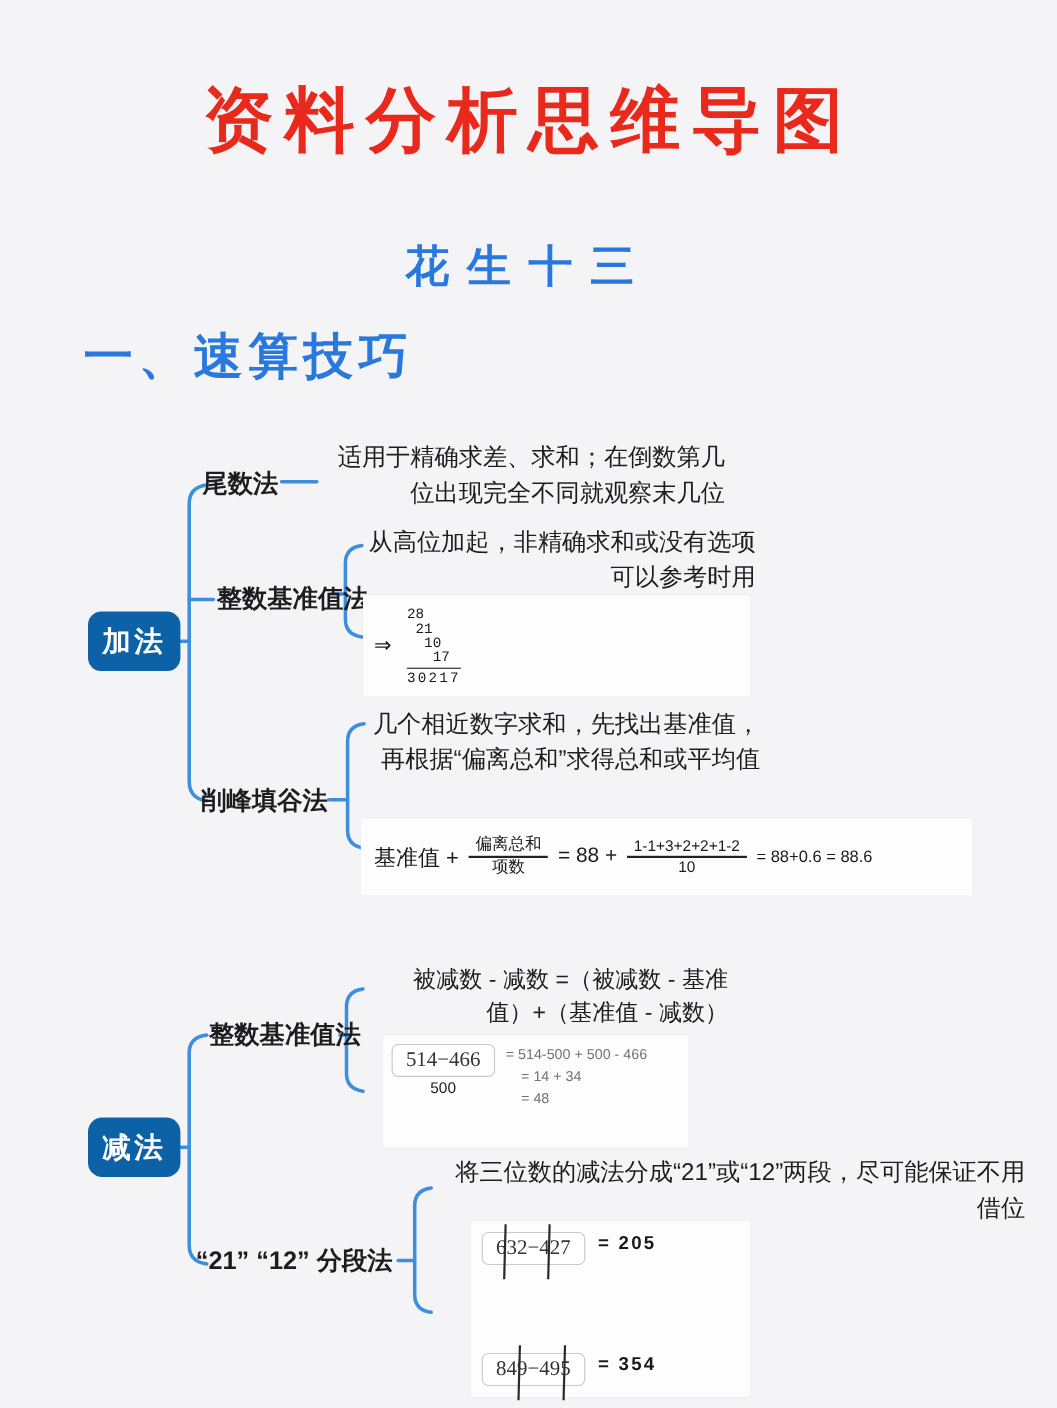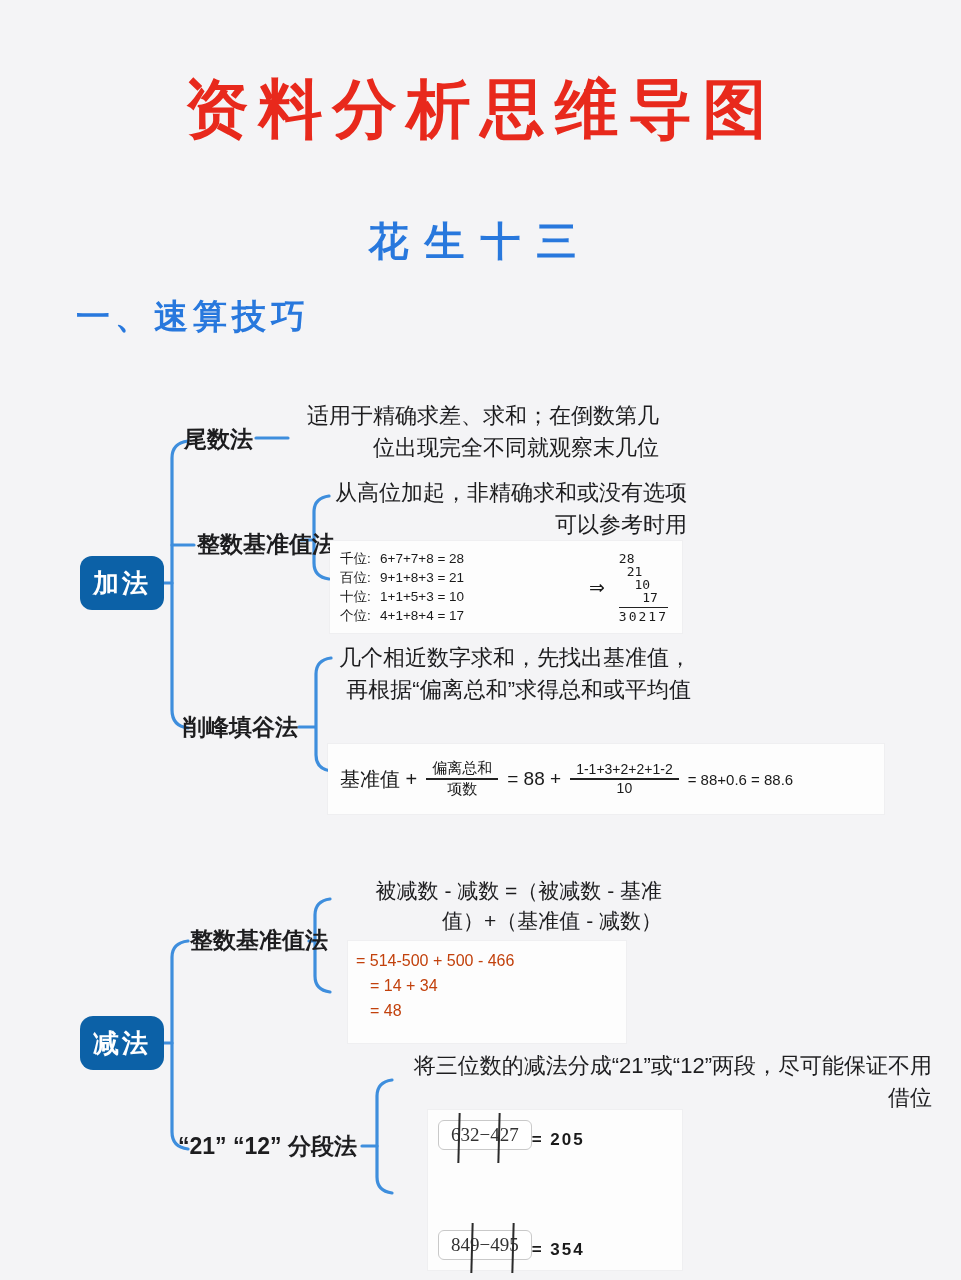--- a/index.html
+++ b/index.html
@@ -13,59 +13,59 @@
   
   .title{
     left:0;top:66px;width:961px;text-align:center;
     font-size:64px;font-weight:bold;color:#e8291c;letter-spacing:10px;
   }
   .subtitle{
     left:0;top:182px;width:961px;text-align:center;
     font-size:40px;font-weight:bold;color:#2878dd;letter-spacing:16px;margin-top:32px;
   }
   .section{
-    left:76px;top:294px;font-size:34px;font-weight:bold;color:#2878dd;letter-spacing:5px;
+    left:76px;top:294px;font-size:45px;font-weight:bold;color:#2878dd;letter-spacing:5px;
   }
   
   svg.lines{left:0;top:0;pointer-events:none;}
   .node{
     width:84px;height:54px;background:#0c61a7;border-radius:12px;
     color:#fff;font-size:26px;font-weight:bold;letter-spacing:3px;
     display:flex;align-items:center;justify-content:center;
   }
   .blabel{font-size:23px;font-weight:600;color:#1d1d1f;white-space:nowrap;}
   .note{font-size:22px;line-height:1.45;color:#1d1d1f;text-align:right;}
   .panel{background:#fdfdfd;box-shadow:0 0 0 1px rgba(0,0,0,0.02);}
   
   .p1{left:330px;top:541px;width:352px;height:92px;display:flex;align-items:center;padding:4px 10px;box-sizing:border-box;gap:14px;}
   .calcrows{flex:1;}
   .calcrow{font-size:13.5px;line-height:19px;color:#1a1a1a;display:flex;}
   .calcrow .place{width:40px;}
   .arrow{font-size:19px;color:#1a1a1a;}
   .stair{font-family:"DejaVu Sans Mono",monospace;font-size:13px;line-height:13px;color:#1a1a1a;margin-right:4px;}
-  .stair div{white-space:pre;}
+  .stair div{white-space:pre;font-family:Liberation Mono, monospace;}
   .s1{padding-left:0.6em;} .s2{padding-left:1.2em;} .s3{padding-left:1.8em;}
   .stair .total{border-top:1.6px solid #222;margin-top:3px;padding-top:2px;letter-spacing:2px;}
   
   .p2{left:328px;top:744px;width:556px;height:70px;display:flex;align-items:center;padding:0 12px;box-sizing:border-box;gap:9px;font-size:19px;color:#1a1a1a;white-space:nowrap;}
   .frac{display:inline-flex;flex-direction:column;align-items:center;font-size:15px;line-height:1.25;}
   .frac .num{border-bottom:2px solid #222;padding:0 6px;text-align:right;}
   
   .p3{left:348px;top:941px;width:278px;height:102px;display:flex;padding:8px 8px;box-sizing:border-box;gap:10px;}
   .exprbox{
     font-family:"Liberation Serif",serif;font-size:19px;color:#333;
     border:1.5px solid #c9c9c9;border-radius:6px;background:#fff;
     padding:3px 12px;display:inline-block;white-space:nowrap;
   }
   .basecol{text-align:center;}
   .baseval{font-size:14px;margin-top:2px;color:#1a1a1a;}
-  .steps{font-size:16px;line-height:1.55;color:#c2410c;white-space:nowrap;}
+  .steps{font-size:13px;line-height:1.55;color:#737373;white-space:nowrap;}
   
   .p4{left:428px;top:1110px;width:254px;height:160px;display:flex;flex-direction:column;justify-content:space-between;padding:10px 10px;box-sizing:border-box;}
-  .exrow{display:flex;align-items:flex-end;gap:0;}
+  .exrow{display:flex;align-items:flex-start;gap:12px;}
   .boxwrap{position:relative;display:inline-block;}
   .tick{position:absolute;top:-7px;width:2px;height:50px;background:#2b2b2b;transform:rotate(1.5deg);}
   .result{font-size:17px;letter-spacing:2px;color:#1a1a1a;font-weight:600;}
 </style>
 </head>
 <body>
 
 <svg class="abs lines" width="961" height="1280" viewBox="0 0 961 1280">
   <g stroke="#3e8edd" stroke-width="3.2" fill="none" stroke-linecap="round">
     <path d="M163 583 H172"></path>
@@ -98,38 +98,20 @@
 <div class="abs blabel" style="left:190px;top:925px;">整数基准值法</div>
 <div class="abs blabel" style="left:178px;top:1131px;">“21” “12” 分段法</div>
 
 <div class="abs note" style="left:291px;top:400px;width:368px;">适用于精确求差、求和；在倒数第几位出现完全不同就观察末几位</div>
 <div class="abs note" style="left:319px;top:477px;width:368px;">从高位加起，非精确求和或没有选项可以参考时用</div>
 <div class="abs note" style="left:319px;top:642px;width:372px;">几个相近数字求和，先找出基准值，再根据“偏离总和”求得总和或平均值</div>
 <div class="abs note" style="left:344px;top:876px;width:318px;font-size:21px;">被减数 - 减数 =（被减数 - 基准值）+（基准值 - 减数）</div>
 <div class="abs note" style="left:392px;top:1050px;width:540px;">将三位数的减法分成“21”或“12”两段，尽可能保证不用借位</div>
 
 <div class="abs panel p1">
-  <div class="calcrows">
-    <div class="calcrow">
-        <span class="place">千位:</span>
-        <span>6+7+7+8 = 28</span>
-      </div>
-    <div class="calcrow">
-        <span class="place">百位:</span>
-        <span>9+1+8+3 = 21</span>
-      </div>
-    <div class="calcrow">
-        <span class="place">十位:</span>
-        <span>1+1+5+3 = 10</span>
-      </div>
-    <div class="calcrow">
-        <span class="place">个位:</span>
-        <span>4+1+8+4 = 17</span>
-      </div>
-  </div>
   <div class="arrow">⇒</div>
   <div class="stair">
     <div>28</div>
     <div class="s1">21</div>
     <div class="s2">10</div>
     <div class="s3">17</div>
     <div class="total">30217</div>
   </div>
 </div>
 
@@ -141,20 +123,24 @@
   </span>
   <span>= 88 +</span>
   <span class="frac" style="font-size:14px;">
     <span class="num">1-1+3+2+2+1-2</span>
     <span>10</span>
   </span>
   <span style="font-size:15px;">= 88+0.6 = 88.6</span>
 </div>
 
 <div class="abs panel p3">
+  <div class="basecol">
+    <span class="exprbox">514−466</span>
+    <div class="baseval">500</div>
+  </div>
   <div class="steps">
     <div>= 514-500 + 500 - 466</div>
     <div style="padding-left:14px;">= 14 + 34</div>
     <div style="padding-left:14px;">= 48</div>
   </div>
 </div>
 
 <div class="abs panel p4">
   <div class="exrow">
     <span class="boxwrap">

